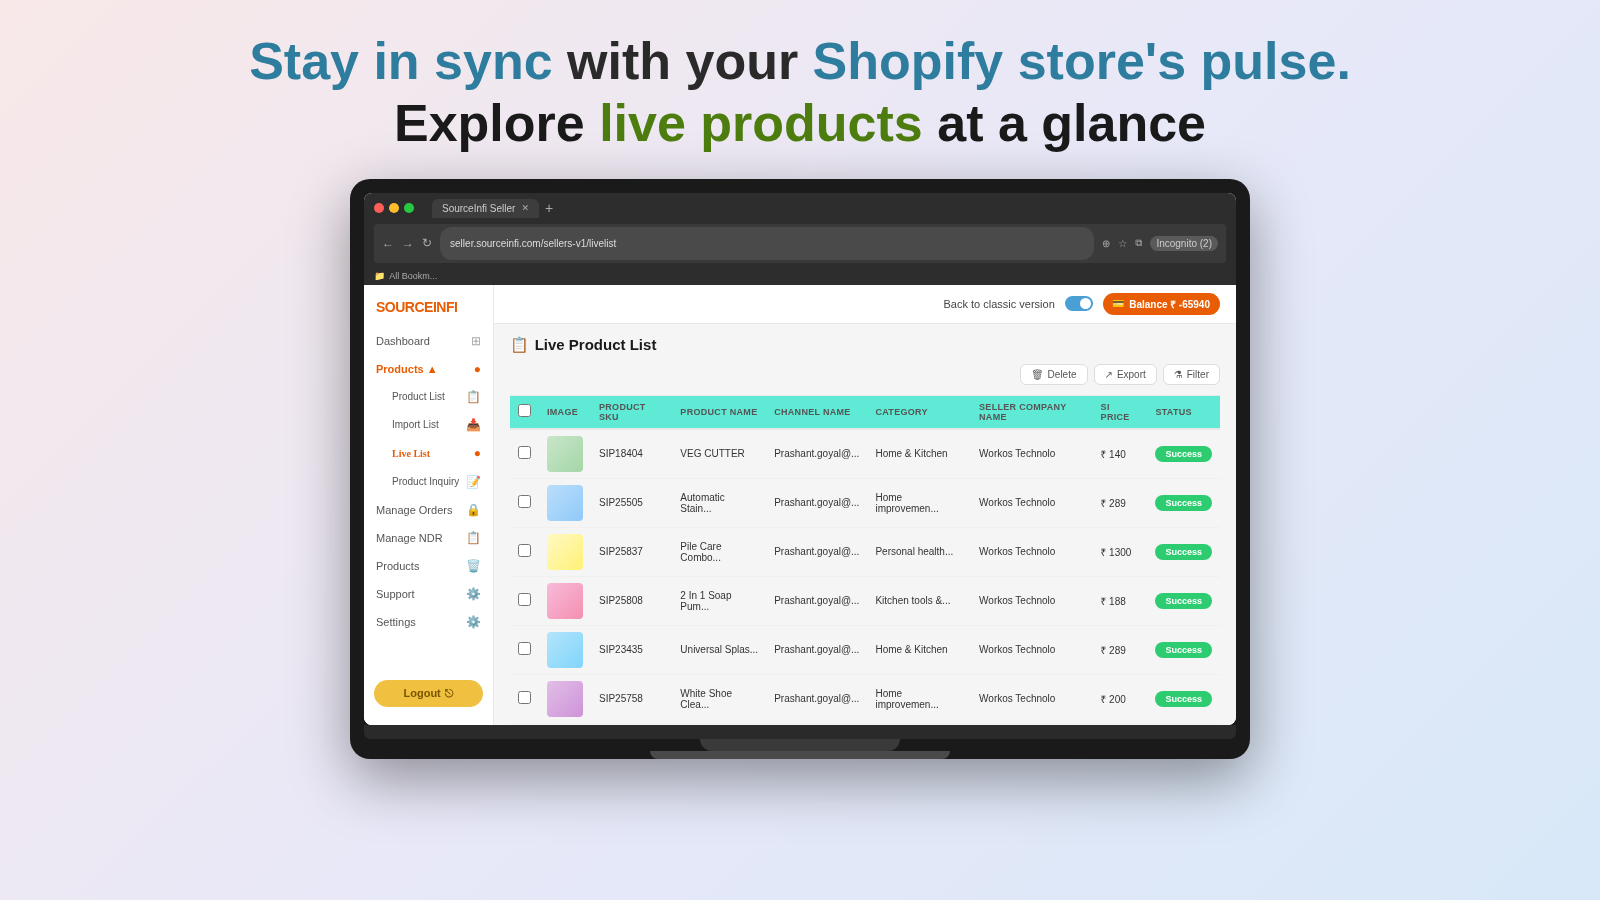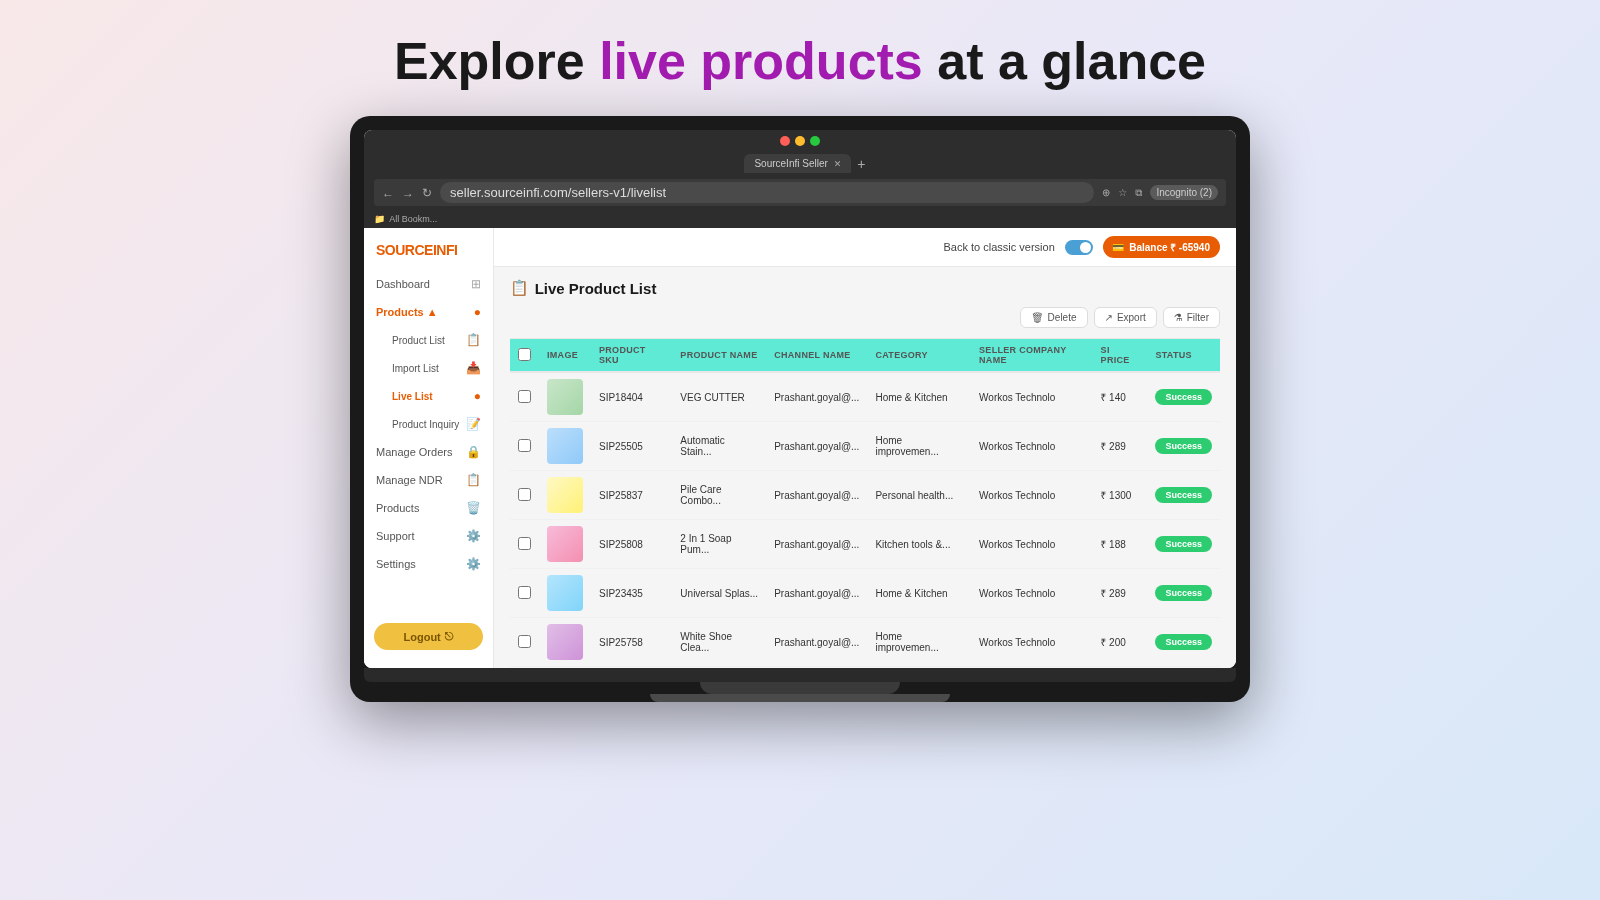--- a/index.html
+++ b/index.html
@@ -25,21 +25,21 @@
       color: #2a2a2a;
       line-height: 1.2;
     }
     .headline h1 .accent-teal { color: #2e7d9e; }
     .headline h2 {
       font-size: 52px;
       font-weight: 800;
       color: #1a1a1a;
       line-height: 1.2;
     }
-    .headline h2 .accent-teal2 { color: #a21caf; }
+    .headline h2 .accent-teal2 { color: #4d7c0f; }
 
     
     .laptop {
       width: 900px;
       background: #1a1a1a;
       border-radius: 20px;
       padding: 14px 14px 0 14px;
       box-shadow: 0 20px 60px rgba(0,0,0,0.4);
     }
     .laptop-screen {
@@ -52,21 +52,20 @@
     
     .browser-chrome {
       background: #2d2d2d;
       padding: 6px 10px;
     }
     .browser-top {
       display: flex;
       align-items: center;
       gap: 8px;
       margin-bottom: 6px;
-      flex-direction: column;
     }
     .traffic-lights {
       display: flex;
       gap: 5px;
     }
     .tl { width: 10px; height: 10px; border-radius: 50%; }
     .tl-red { background: #ff5f56; }
     .tl-yellow { background: #ffbd2e; }
     .tl-green { background: #27c93f; }
     .tab-bar {
@@ -92,23 +91,23 @@
       gap: 8px;
       background: #3a3a3a;
       border-radius: 4px;
       padding: 3px 8px;
     }
     .nav-btn { color: #aaa; font-size: 12px; cursor: pointer; }
     .address-bar {
       flex: 1;
       background: #4a4a4a;
       border-radius: 12px;
-      padding: 3px 10px;
+      padding: 11px 10px;
       color: #ddd;
-      font-size: 13px;
+      font-size: 10px;
     }
     .nav-icons { display: flex; gap: 8px; align-items: center; color: #aaa; font-size: 10px; }
     .incognito-badge {
       background: #5a5a5a;
       color: #ccc;
       font-size: 10px;
       padding: 2px 6px;
       border-radius: 10px;
     }
     .bookmarks-bar {
@@ -149,21 +148,21 @@
     .sidebar-item {
       display: flex;
       align-items: center;
       justify-content: space-between;
       padding: 7px 12px;
       font-size: 11px;
       color: #555;
       cursor: pointer;
     }
     .sidebar-item.active { color: #e85d04; font-weight: 600; }
-    .sidebar-item.active-live { color: #e85d04; font-weight: 700; }
+    .sidebar-item.active-live { color: #e85d04; font-weight: 700; font-family: Liberation Serif, serif; }
     .sidebar-item .icon { font-size: 12px; color: #aaa; }
     .sidebar-item.active .icon { color: #e85d04; }
     .sidebar-sub {
       padding-left: 16px;
     }
     .sidebar-sub .sidebar-item { font-size: 10px; }
     .logout-btn {
       margin: 8px 10px;
       background: #f0c040;
       color: #7a5500;
@@ -339,20 +338,23 @@
       height: 8px;
       background: #4a4a4a;
       margin: 0 auto;
       border-radius: 0 0 8px 8px;
     }
   </style>
 </head>
 <body>
 
 <div class="headline">
+  <h1>
+    <span class="accent-teal">Stay in sync</span><span> with your </span><span class="accent-teal">Shopify store's pulse.</span>
+  </h1>
   <h2>
     <span>Explore </span><span class="accent-teal2">live products</span><span> at a glance</span>
   </h2>
 </div>
 
 <div class="laptop">
   <div class="laptop-screen">
 
     <div class="browser-chrome">
       <div class="browser-top">

